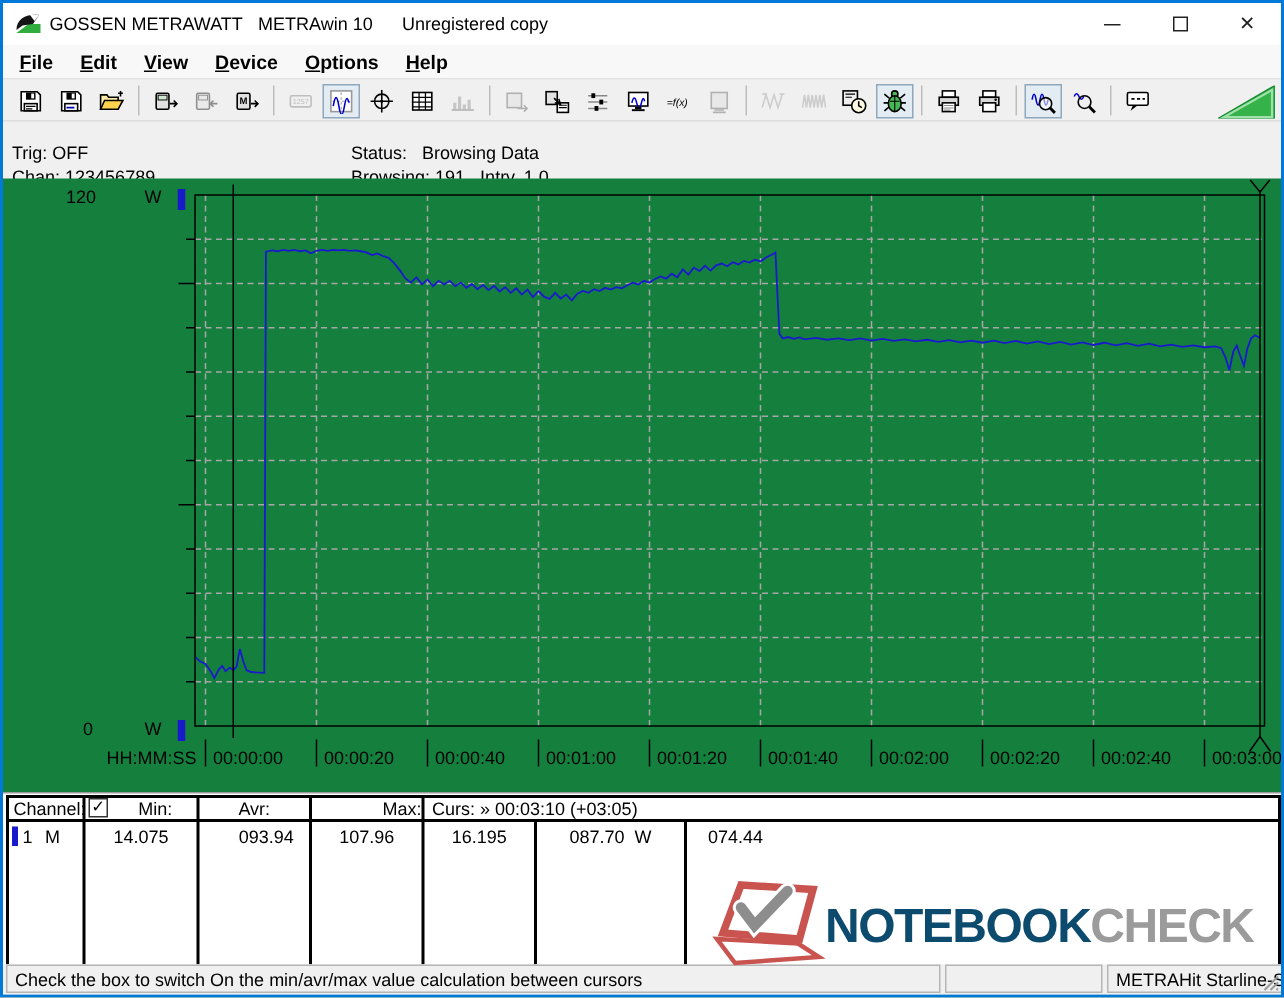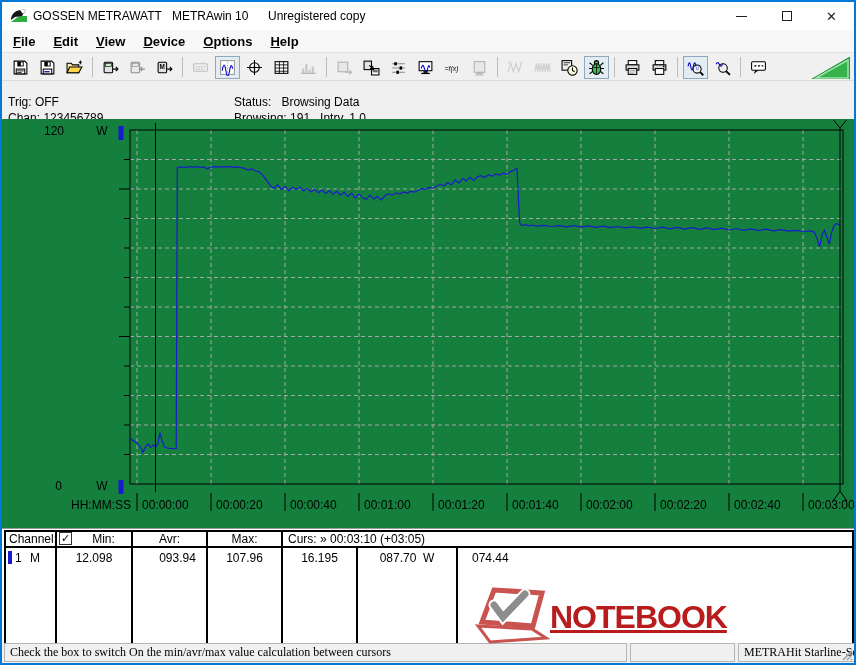--- a/index.html
+++ b/index.html
@@ -41,21 +41,21 @@
   .tcell{position:absolute;white-space:pre;}
   .tline{position:absolute;background:#000;}
   .chk{position:absolute;width:13px;height:13px;border:1px solid #333;background:#fff;font-size:11px;line-height:11px;text-align:center;font-weight:bold;}
   .chrow-bar{position:absolute;width:4px;height:13px;background:#1a1acd;}
   
   .watermark{position:absolute;left:468px;top:583px;width:386px;height:64px;display:flex;align-items:center;z-index:6;pointer-events:none;}
   .wm-text{font-weight:bold;font-size:32px;letter-spacing:-1px;line-height:1;
     text-shadow:-2px -2px 0 #fff,2px -2px 0 #fff,-2px 2px 0 #fff,2px 2px 0 #fff,0 -2px 0 #fff,0 2px 0 #fff,-2px 0 0 #fff,2px 0 0 #fff;}
   
   .statusbar{position:absolute;left:0;top:641px;width:100%;height:20px;background:#f0f0f0;font-size:12px;}
-  .sb-panel{position:absolute;top:0;height:19px;border:1px solid #b5b5b5;background:#f0f0f0;display:flex;align-items:center;padding:0 5px;white-space:nowrap;overflow:hidden;font-family:Liberation Serif, serif;}
+  .sb-panel{position:absolute;top:0;height:19px;border:1px solid #b5b5b5;background:#f0f0f0;display:flex;align-items:center;padding:0 5px;white-space:nowrap;overflow:hidden;}
   .sb-grip{position:absolute;right:1px;bottom:2px;}
 </style>
 </head>
 <body>
 
 <div class="window">
 
   <div class="titlebar">
     <svg class="appicon" viewBox="0 0 18 18">
       <polygon points="1,15 17,15 17,9 9,9" fill="#2fae3e"></polygon>
@@ -369,42 +369,43 @@
     <div class="tline" style="left:129px;top:1px;width:2px;height:113px;"></div>
     <div class="tline" style="left:204px;top:1px;width:2px;height:113px;"></div>
     <div class="tline" style="left:279px;top:1px;width:2px;height:113px;"></div>
     <div class="tline" style="left:354px;top:17px;width:2px;height:97px;"></div>
     <div class="tline" style="left:454px;top:17px;width:2px;height:97px;"></div>
 
     <div class="tcell" style="left:7px;top:3px;">Channel:</div>
     <div class="chk" style="left:57px;top:3px;" id="minmax-checkbox">✓</div>
     <div class="tcell" style="left:74px;top:3px;width:55px;text-align:center;">Min:</div>
     <div class="tcell" style="left:131px;top:3px;width:73px;text-align:center;">Avr:</div>
-    <div class="tcell" style="left:206px;top:3px;width:73px;text-align:center;">Max:</div>
+    <div class="tcell" style="left:206px;top:3px;width:73px;text-align:right;">Max:</div>
     <div class="tcell" style="left:286px;top:3px;">Curs: » 00:03:10 (+03:05)</div>
 
     <div class="chrow-bar" style="left:6px;top:22px;"></div>
     <div class="tcell" style="left:13px;top:22px;">1</div>
     <div class="tcell" style="left:28px;top:22px;">M</div>
-    <div class="tcell" style="left:55px;top:22px;width:74px;text-align:center;">12.098</div>
+    <div class="tcell" style="left:55px;top:22px;width:74px;text-align:center;">14.075</div>
     <div class="tcell" style="left:131px;top:22px;width:89px;text-align:center;">093.94</div>
     <div class="tcell" style="left:206px;top:22px;width:73px;text-align:center;">107.96</div>
     <div class="tcell" style="left:281px;top:22px;width:73px;text-align:center;">16.195</div>
     <div class="tcell" style="left:356px;top:22px;width:98px;text-align:center;">087.70  W</div>
     <div class="tcell" style="left:470px;top:22px;">074.44</div>
   </div>
 
   <div class="watermark">
     <svg width="80" height="62" viewBox="0 0 80 62">
       <path d="M24 4 L72 7 L63 40 L12 36 Z" fill="#ffffff" stroke="#c8534f" stroke-width="5"></path>
       <path d="M8 40 L62 43 L76 52 L20 56 Z" fill="#ffffff" stroke="#c8534f" stroke-width="3"></path>
       <path d="M24 19 L33 31 L55 8" fill="none" stroke="#ffffff" stroke-width="11" stroke-linecap="round"></path>
       <path d="M24 19 L33 31 L55 8" fill="none" stroke="#8d8d8d" stroke-width="7" stroke-linecap="round"></path>
     </svg>
-    <span class="wm-text" id="wm-primary" style="color: #b91c1c; text-decoration: underline;">NOTEBOOK</span>
+    <span class="wm-text" id="wm-primary" style="color: #0c4a6e;">NOTEBOOK</span>
+      <span class="wm-text" id="wm-secondary" style="color: rgb(155, 155, 155);">CHECK</span>
   </div>
 
   <div class="statusbar">
     <div class="sb-panel" style="left:2px;width:623px;">
       <span>Check the box to switch On the min/avr/max value calculation between cursors</span>
     </div>
     <div class="sb-panel" style="left:628px;width:105px;"></div>
     <div class="sb-panel" style="left:736px;width:117px;">
       <span>METRAHit Starline-Seri</span>
     </div>

